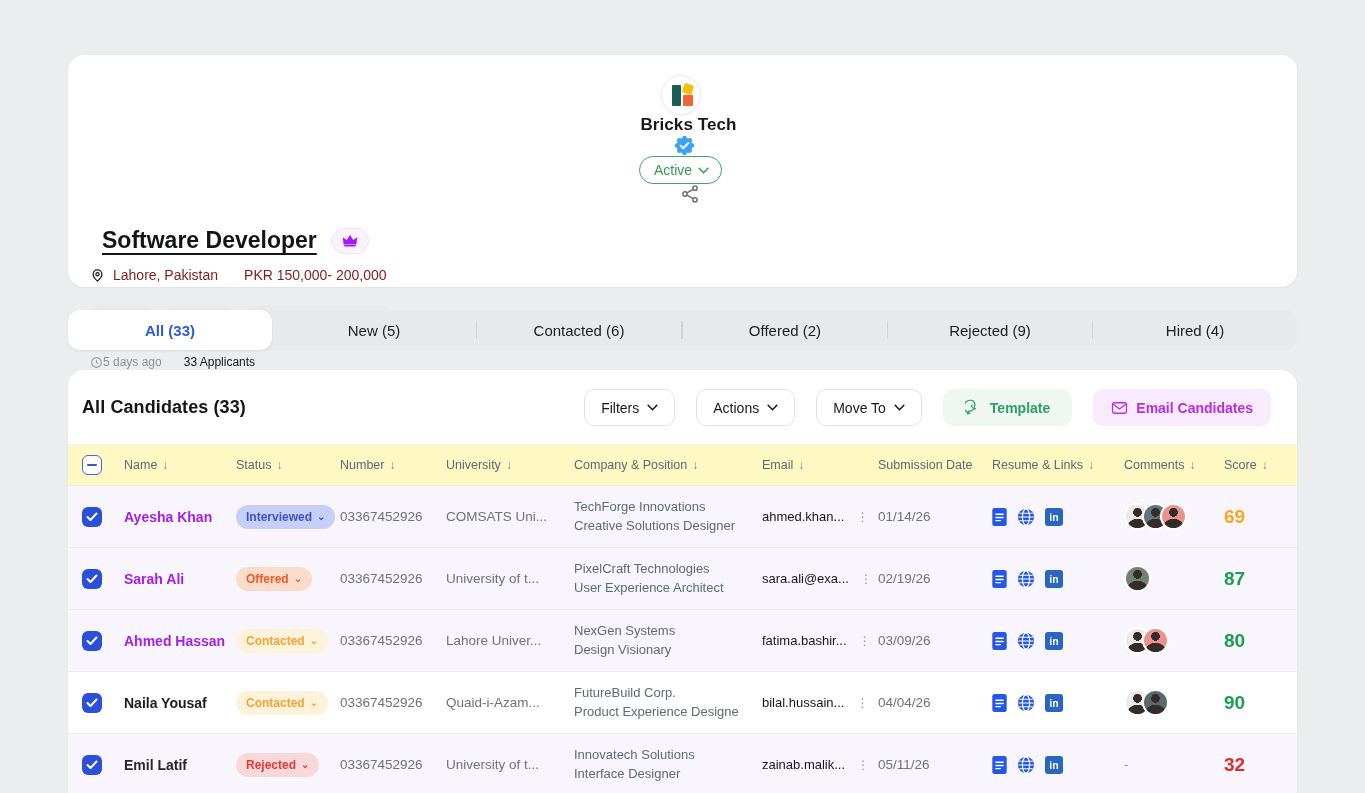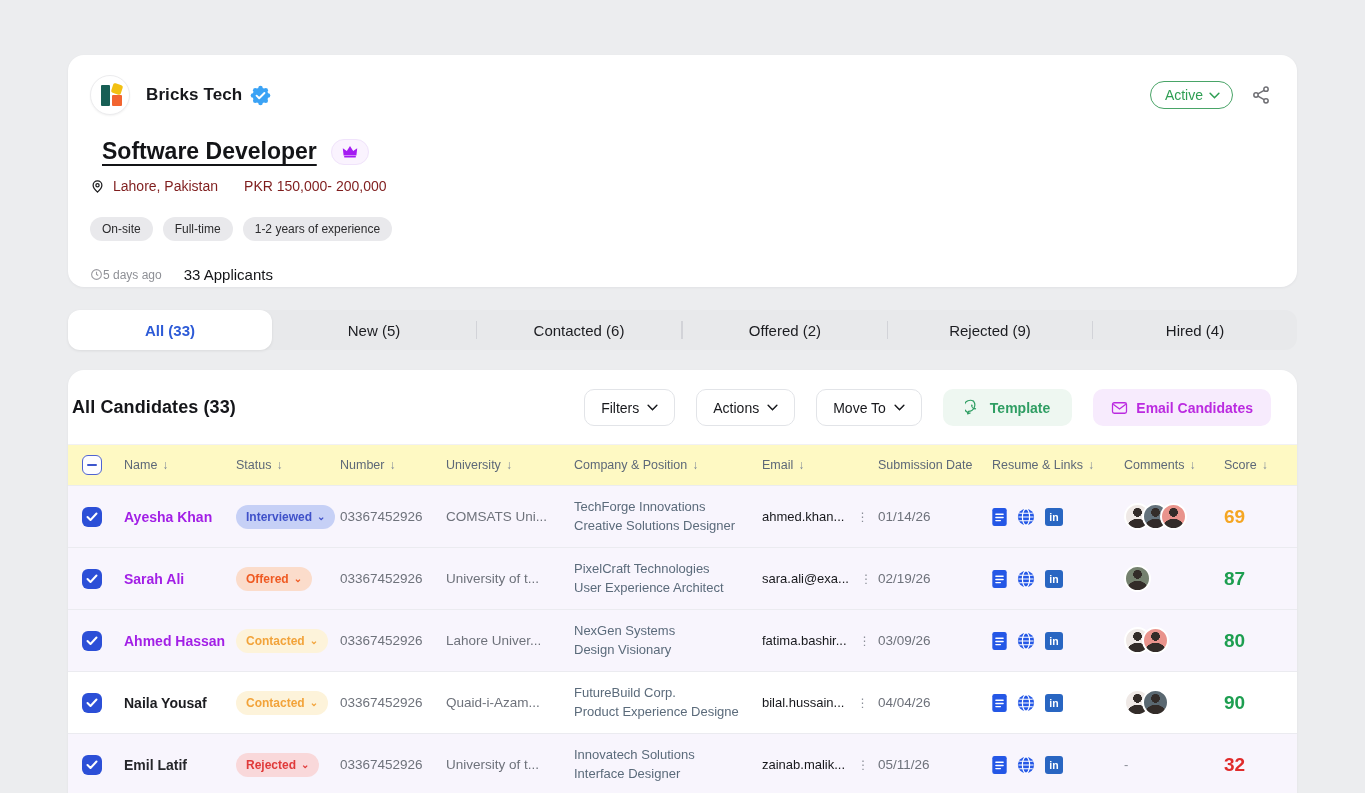--- a/index.html
+++ b/index.html
@@ -3,21 +3,21 @@
 <meta charset="utf-8">
 <style>
   * { margin:0; padding:0; box-sizing:border-box; }
   html,body { width:1365px; height:793px; }
   body { font-family:"Liberation Sans", sans-serif; background:#ecedef; overflow:hidden; position:relative; }
   .page { position:absolute; inset:0; }
 
   
   .job-card { position:absolute; left:68px; top:55px; width:1229px; height:232px;
     background:#fff; border-radius:16px; box-shadow:0 1px 3px rgba(20,20,40,.05); padding:20px 26px 0 22px; }
-  .job-top { display:flex; align-items:center; }
+  .job-top { display:flex; align-items:center;flex-direction:column; }
   .logo-circle { width:40px; height:40px; border-radius:50%; background:#fff; border:1px solid #ececee;
     position:relative; flex:none; box-shadow:0 1px 2px rgba(0,0,0,.05); }
   .lg-a { position:absolute; left:10px; top:9px; width:9px; height:21px; background:#175e54; border-radius:1px; }
   .lg-b { position:absolute; left:21px; top:8px; width:10px; height:10px; background:#f2c012; border-radius:2px; transform:rotate(18deg); }
   .lg-c { position:absolute; left:21px; top:19px; width:10px; height:11px; background:#f26430; border-radius:1px; }
   .company-name { margin-left:16px; font-size:17px; font-weight:bold; color:#17181c; letter-spacing:.1px; }
   .verified { margin-left:8px; flex:none; }
   .job-top-spacer { flex:1; }
   .active-pill { display:flex; align-items:center; gap:6px; border:1.5px solid #49a467; background:#fff;
     color:#2f9e53; font-size:14px; font-weight:500; border-radius:999px; padding:5px 12px 5px 14px; cursor:pointer;
@@ -28,34 +28,34 @@
   .job-title { font-size:23px; font-weight:bold; color:#131417; text-decoration:underline; text-underline-offset:5px; text-decoration-thickness:1.5px; }
   .crown-pill { display:flex; align-items:center; justify-content:center; width:38px; height:26px;
     background:#faf3fe; border:1px solid #f0e3fb; border-radius:999px; }
   .loc-row { display:flex; align-items:flex-start; margin-top:13px; font-size:14px; color:#7f1d1d; }
   .loc-row .loc { margin-left:8px; }
   .loc-row .salary { margin-left:26px; }
   .tag-row { display:flex; gap:10px; margin-top:22px; }
   .tag { background:#e9e9ec; color:#2c2c2e; font-size:12px; padding:5px 12px; border-radius:999px; }
   .meta-row { display:flex; align-items:center; margin-top:25px; }
   .posted { display:flex; align-items:center; color:#8e9096; font-size:12px; }
-  .applicants { margin-left:22px; font-size:15px; font-weight:500; color:#131417; }
+  .applicants { margin-left:22px; font-size:12px; font-weight:500; color:#131417; }
 
   
   .tabs { position:absolute; left:68px; top:310px; width:1229px; height:40px; background:#e8e9eb;
     border-radius:12px; display:flex; align-items:center; }
   .tab { flex:1; height:100%; display:flex; align-items:center; justify-content:center; background:none; border:none;
     font-family:inherit; font-size:15px; color:#1c1d21; cursor:pointer; border-radius:12px; }
   .tab.active { background:#fff; color:#2d5bd7; font-weight:bold; box-shadow:0 1px 3px rgba(0,0,0,.08); }
   .tabsep { width:1px; height:18px; background:#d2d3d8; flex:none; }
 
   
   .cand-card { position:absolute; left:68px; top:370px; width:1229px; height:423px; background:#fff;
     border-radius:16px 16px 0 0; box-shadow:0 1px 3px rgba(20,20,40,.05); overflow:hidden; }
-  .toolbar { display:flex; align-items:center; padding:19px 26px 18px 4px; }
+  .toolbar { display:flex; align-items:center; padding:19px 26px 18px 14px; }
   .toolbar-title { font-size:18px; font-weight:bold; color:#15161a; letter-spacing:.1px; }
   .toolbar-spacer { flex:1; }
   .tbtn { display:flex; align-items:center; gap:8px; height:37px; padding:0 16px; border-radius:10px;
     background:#fff; border:1px solid #e2e4e8; font-family:inherit; font-size:14px; font-weight:500; color:#17181c; cursor:pointer; }
   .tbtn + .tbtn { margin-left:21px; }
   .tbtn.green { background:#eef7f1; border:none; color:#2f9e63; font-weight:bold; padding:0 22px; }
   .tbtn.purple { background:#f7ebfd; border:none; color:#bb2be0; font-weight:bold; padding:0 18px; }
 
   
   .grid { display:grid; grid-template-columns:42px 112px 104px 106px 128px 188px 116px 106px 130px 100px 1fr;

